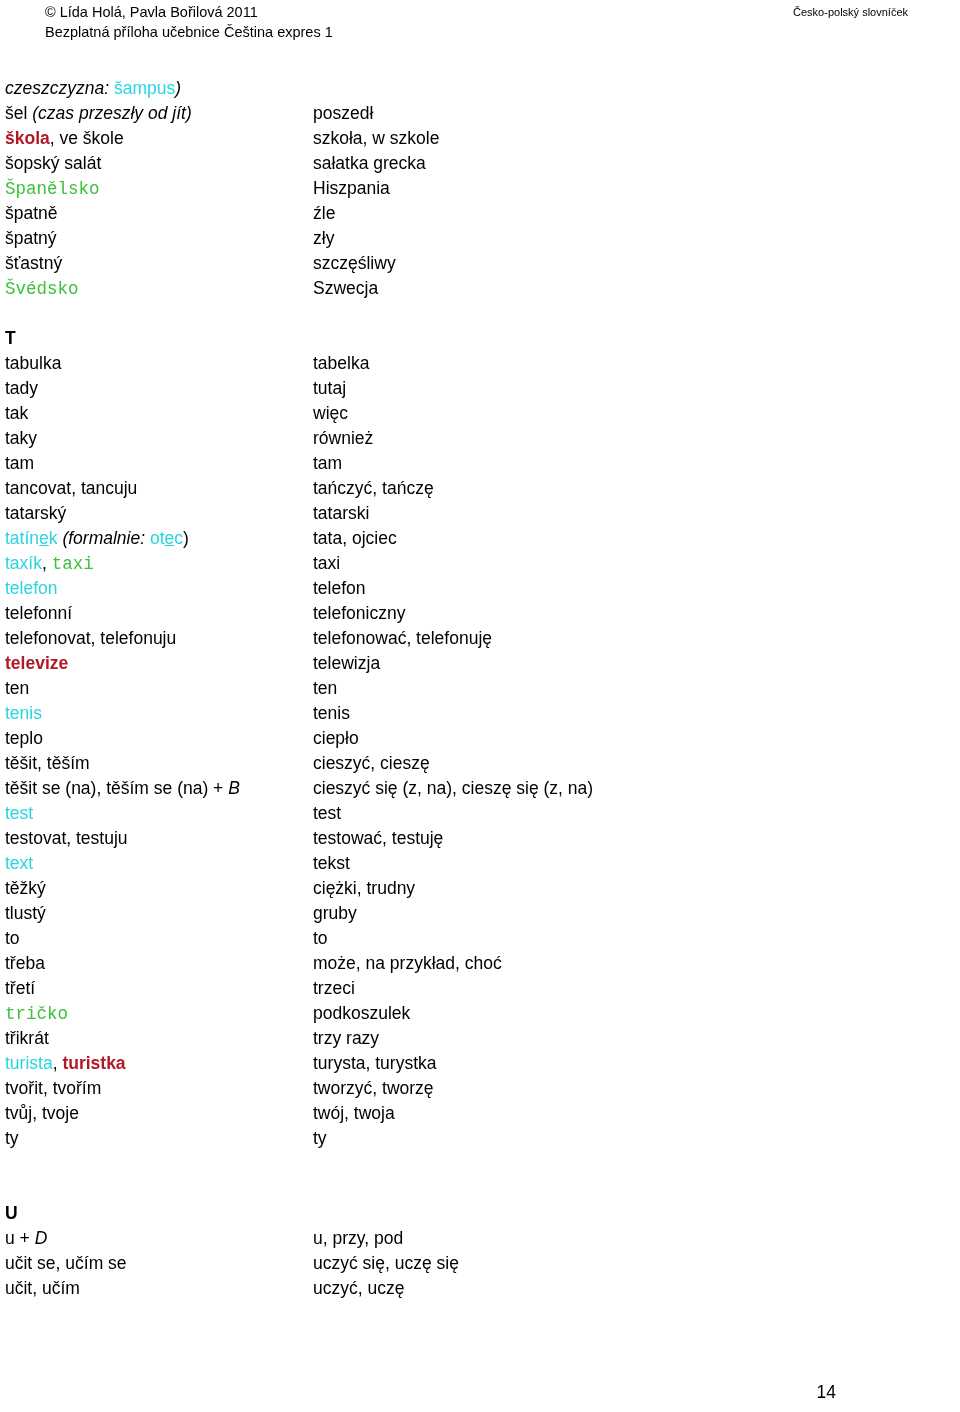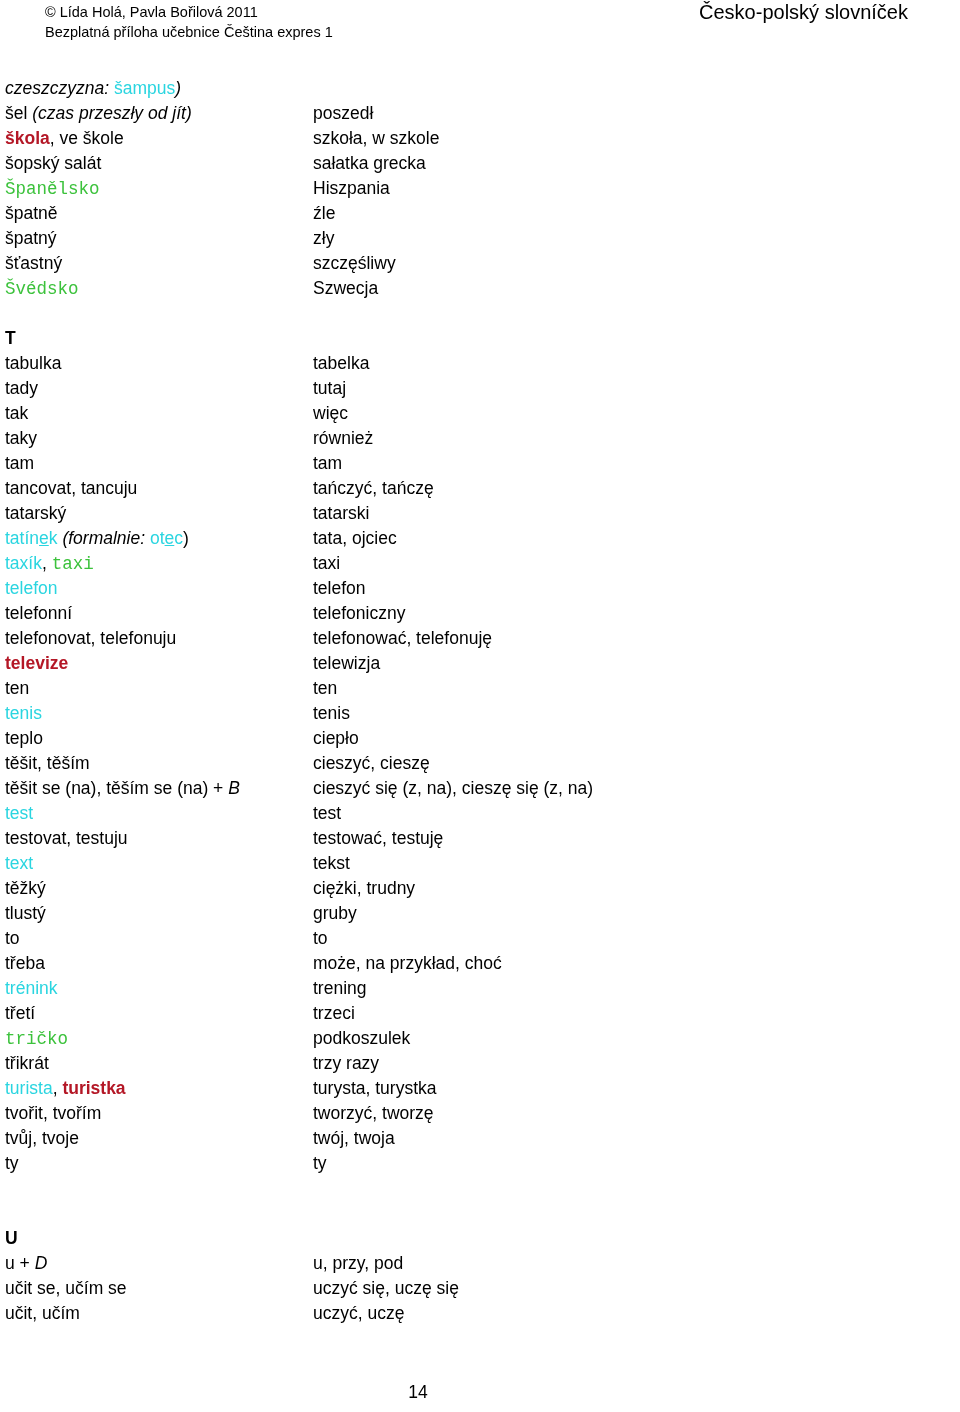--- a/index.html
+++ b/index.html
@@ -30,21 +30,21 @@
     left: 45px;
     top: 2px;
     font-size: 14.5px;
     line-height: 20px;
     white-space: nowrap;
   }
   #header .hdr-right {
     position: absolute;
     right: 8px;
     top: 2px;
-    font-size: 20px;
+    font-size: 11px;
     line-height: 20px;
     white-space: nowrap;
   }
   #header .hdr-l1 { display: block; }
   #header .hdr-l2 { display: block; }
 
   
   #glossary {
     position: absolute;
     left: 0;
@@ -82,21 +82,21 @@
   .c-green  { color: #3cc23c; font-family: Liberation Mono, monospace; }
   .c-red    { color: #b41726; font-weight: bold; }
   .c-black  { color: #000000; }
 
   
   #page-number {
     position: absolute;
     left: 0;
     top: 1382px;
     width: 866px;
-    text-align: center;
+    text-align: right;
     font-size: 17.5px;
     padding-right: 30px;
     box-sizing: border-box;
   }
 </style>
 </head>
 <body>
 
 <div id="header">
   <div class="hdr-left">
@@ -240,24 +240,20 @@
     </div>
     <div class="row">
       <span class="cz">to</span>
       <span class="pl">to</span>
     </div>
     <div class="row">
       <span class="cz">třeba</span>
       <span class="pl">może, na przykład, choć</span>
     </div>
     <div class="row">
-      <span class="cz"><span class="c-cyan">trénink</span></span>
-      <span class="pl">trening</span>
-    </div>
-    <div class="row">
       <span class="cz">třetí</span>
       <span class="pl">trzeci</span>
     </div>
     <div class="row">
       <span class="cz"><span class="c-green">tričko</span></span>
       <span class="pl">podkoszulek</span>
     </div>
     <div class="row">
       <span class="cz">třikrát</span>
       <span class="pl">trzy razy</span>

